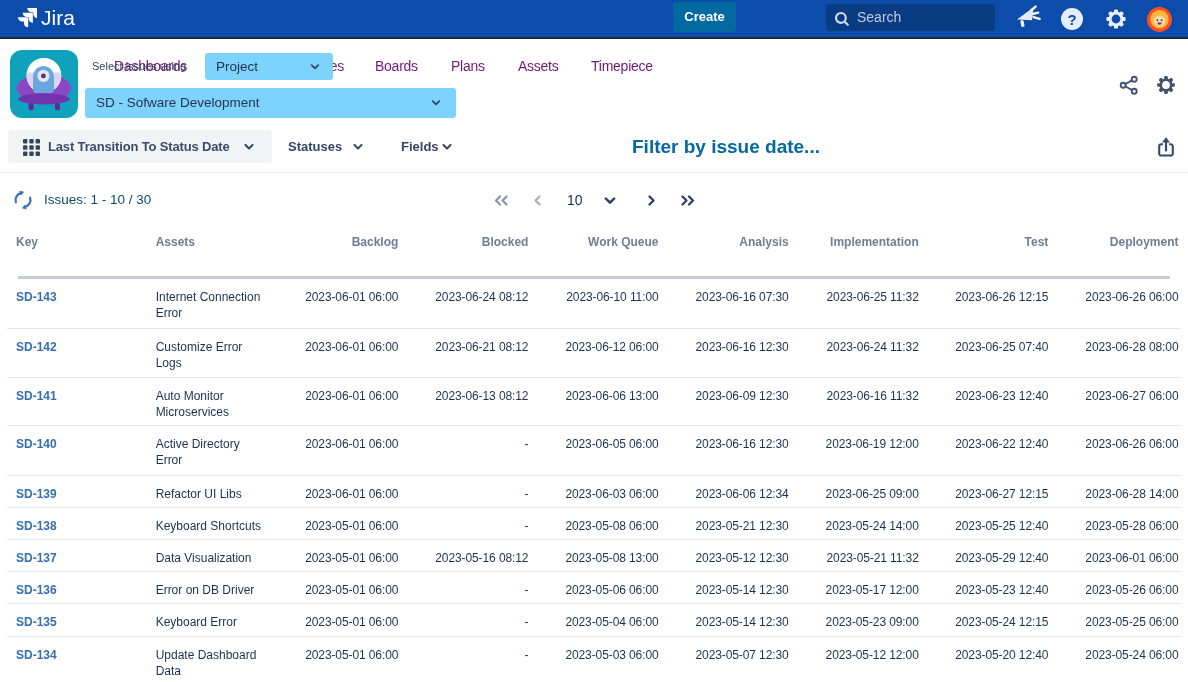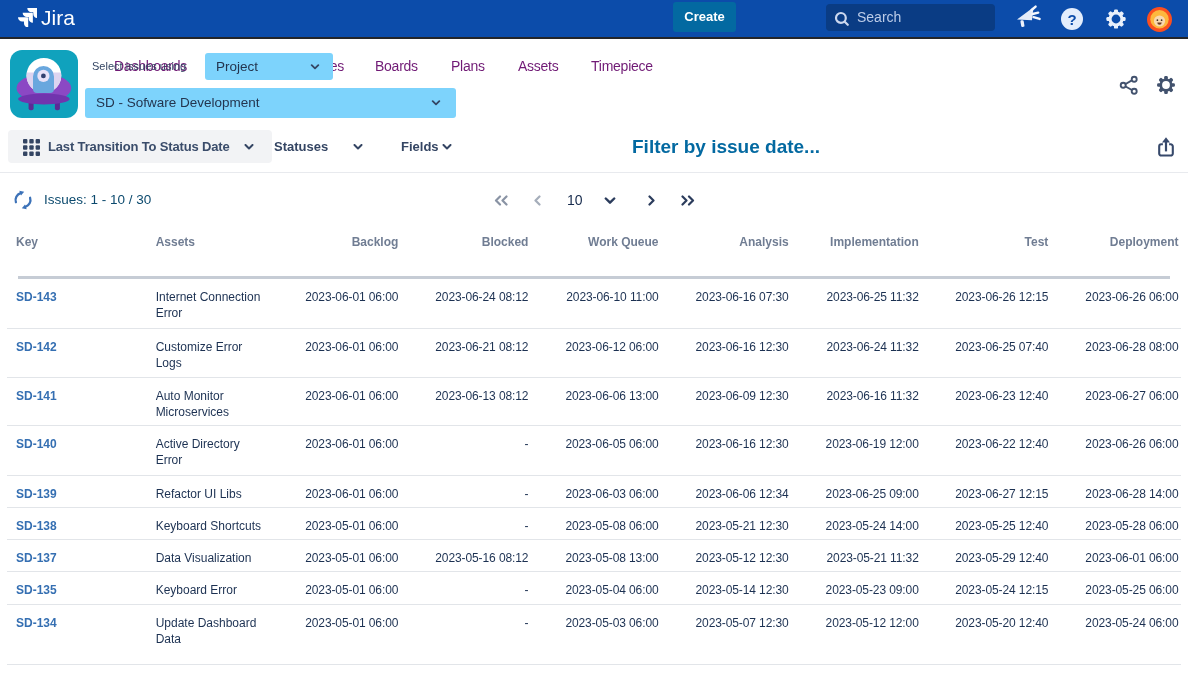--- a/index.html
+++ b/index.html
@@ -185,21 +185,21 @@
     <rect x="0" y="12.6" width="4.4" height="4.4" rx="1"></rect>
       <rect x="6.3" y="12.6" width="4.4" height="4.4" rx="1"></rect>
       <rect x="12.6" y="12.6" width="4.4" height="4.4" rx="1"></rect>
   </g>
 </svg>
 <div id="pilltext">Last Transition To Status Date</div>
 <svg class="abs" style="left:244px;top:144px" width="10" height="7" viewBox="0 0 10 7">
     <polyline points="1.5,1 5,4.5 8.5,1" fill="none" stroke="#344563" stroke-width="2" stroke-linecap="round" stroke-linejoin="round"></polyline>
   </svg>
 
-<div class="fbtn" style="left:274px">Statuses</div>
+<div class="fbtn" style="left:288px">Statuses</div>
 <svg class="abs" style="left:353px;top:144px" width="10" height="7" viewBox="0 0 10 7">
     <polyline points="1.5,1 5,4.5 8.5,1" fill="none" stroke="#344563" stroke-width="2" stroke-linecap="round" stroke-linejoin="round"></polyline>
   </svg>
 <div class="fbtn" style="left:401px">Fields</div>
 <svg class="abs" style="left:442px;top:144px" width="10" height="7" viewBox="0 0 10 7">
     <polyline points="1.5,1 5,4.5 8.5,1" fill="none" stroke="#344563" stroke-width="2" stroke-linecap="round" stroke-linejoin="round"></polyline>
   </svg>
 <div id="filterph">Filter by issue date...</div>
 
 <svg class="abs" style="left:1158px;top:134.5px" width="16" height="22" viewBox="0 0 16 22">
@@ -338,20 +338,31 @@
         <td class="l k">SD-137</td>
         <td class="l s">Data Visualization</td>
         <td class="pr">2023-05-01 06:00</td>
         <td class="pr">2023-05-16 08:12</td>
         <td class="pr">2023-05-08 13:00</td>
         <td class="pr">2023-05-12 12:30</td>
         <td class="pr">2023-05-21 11:32</td>
         <td class="pr">2023-05-29 12:40</td>
         <td class="pr8">2023-06-01 06:00</td>
       </tr>
+<tr style="height:32px">
+        <td class="l k">SD-136</td>
+        <td class="l s">Error on DB Driver</td>
+        <td class="pr">2023-05-01 06:00</td>
+        <td class="pr">-</td>
+        <td class="pr">2023-05-06 06:00</td>
+        <td class="pr">2023-05-14 12:30</td>
+        <td class="pr">2023-05-17 12:00</td>
+        <td class="pr">2023-05-23 12:40</td>
+        <td class="pr8">2023-05-26 06:00</td>
+      </tr>
 <tr style="height:33px">
         <td class="l k">SD-135</td>
         <td class="l s">Keyboard Error</td>
         <td class="pr">2023-05-01 06:00</td>
         <td class="pr">-</td>
         <td class="pr">2023-05-04 06:00</td>
         <td class="pr">2023-05-14 12:30</td>
         <td class="pr">2023-05-23 09:00</td>
         <td class="pr">2023-05-24 12:15</td>
         <td class="pr8">2023-05-25 06:00</td>

